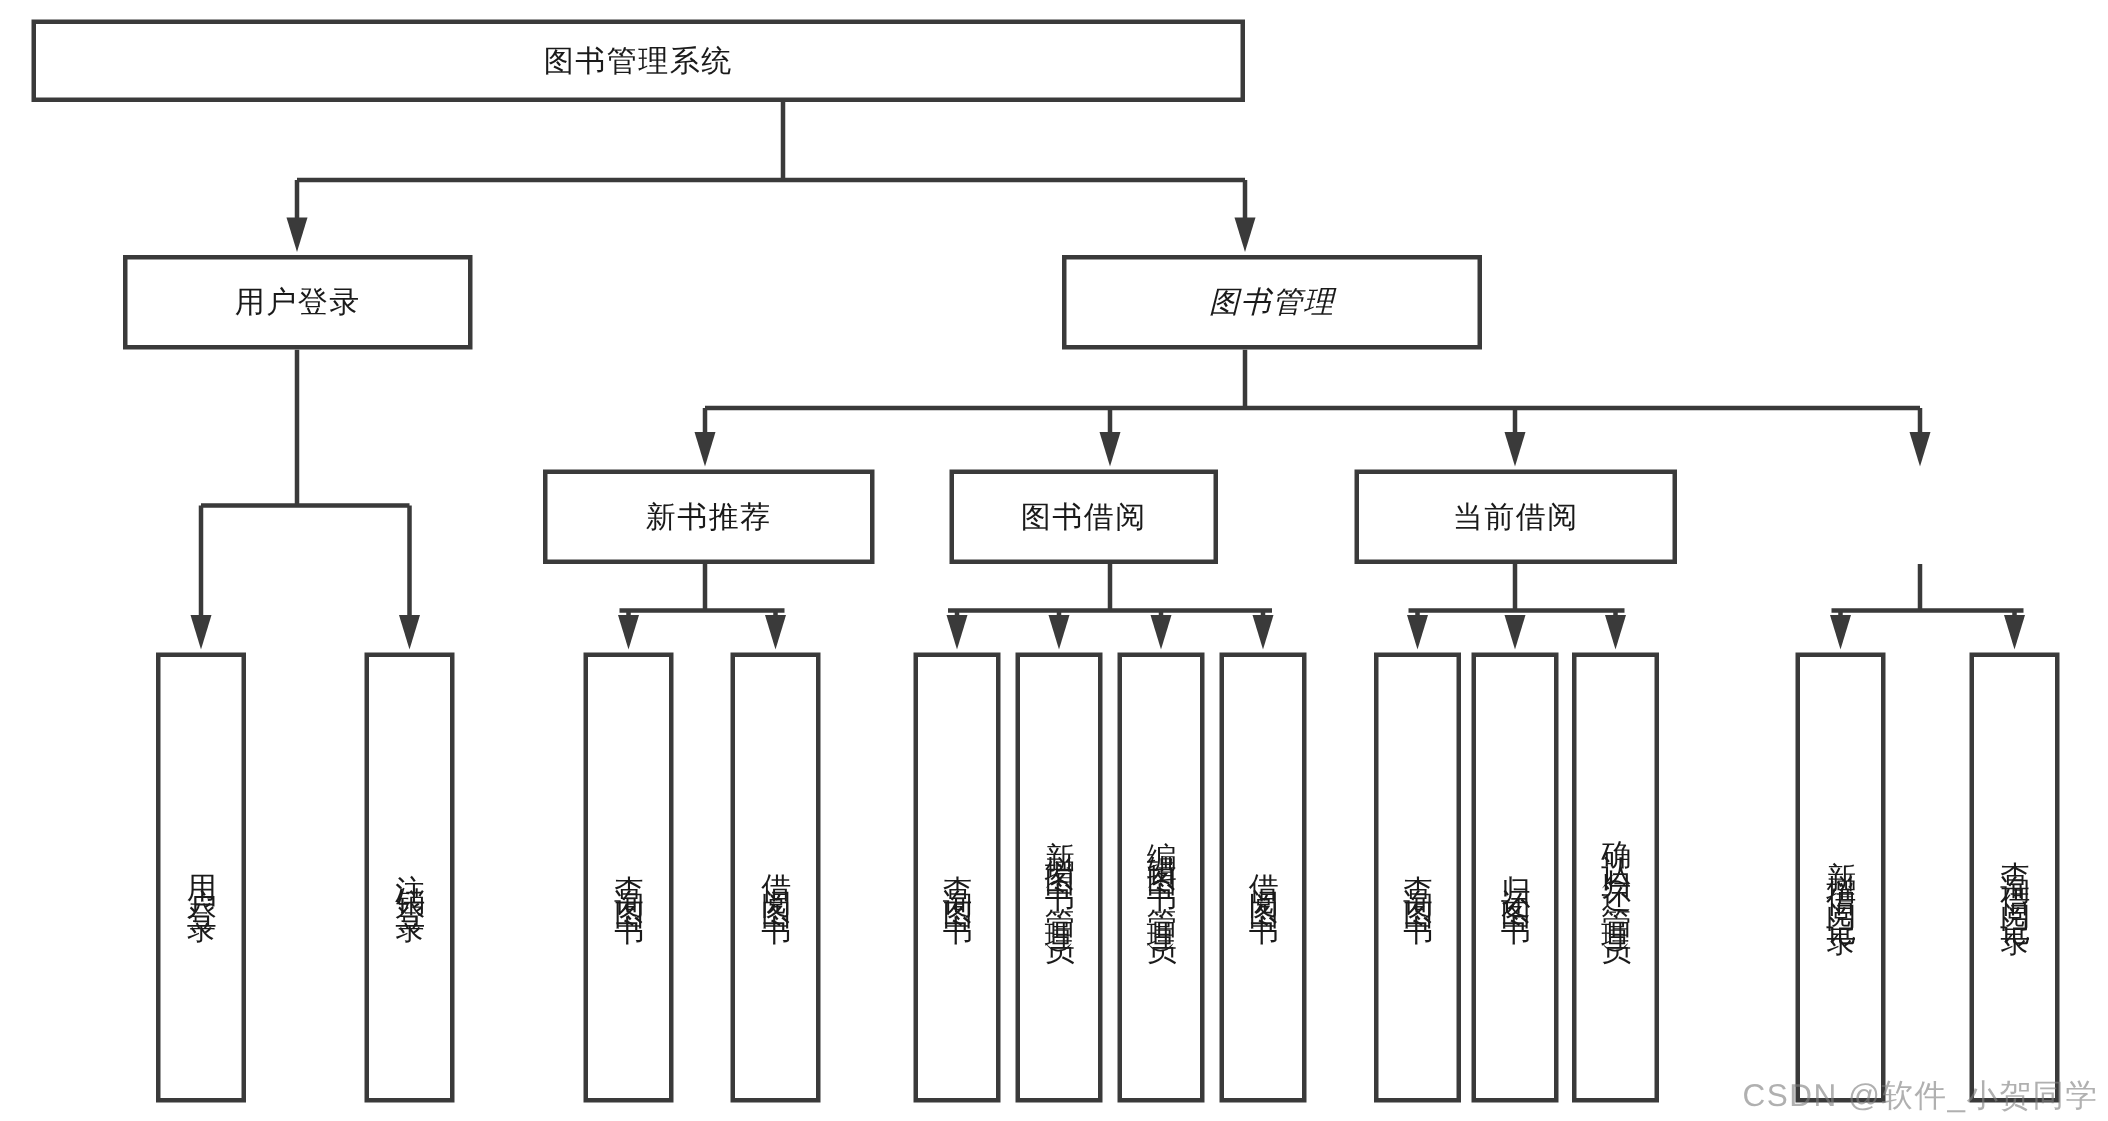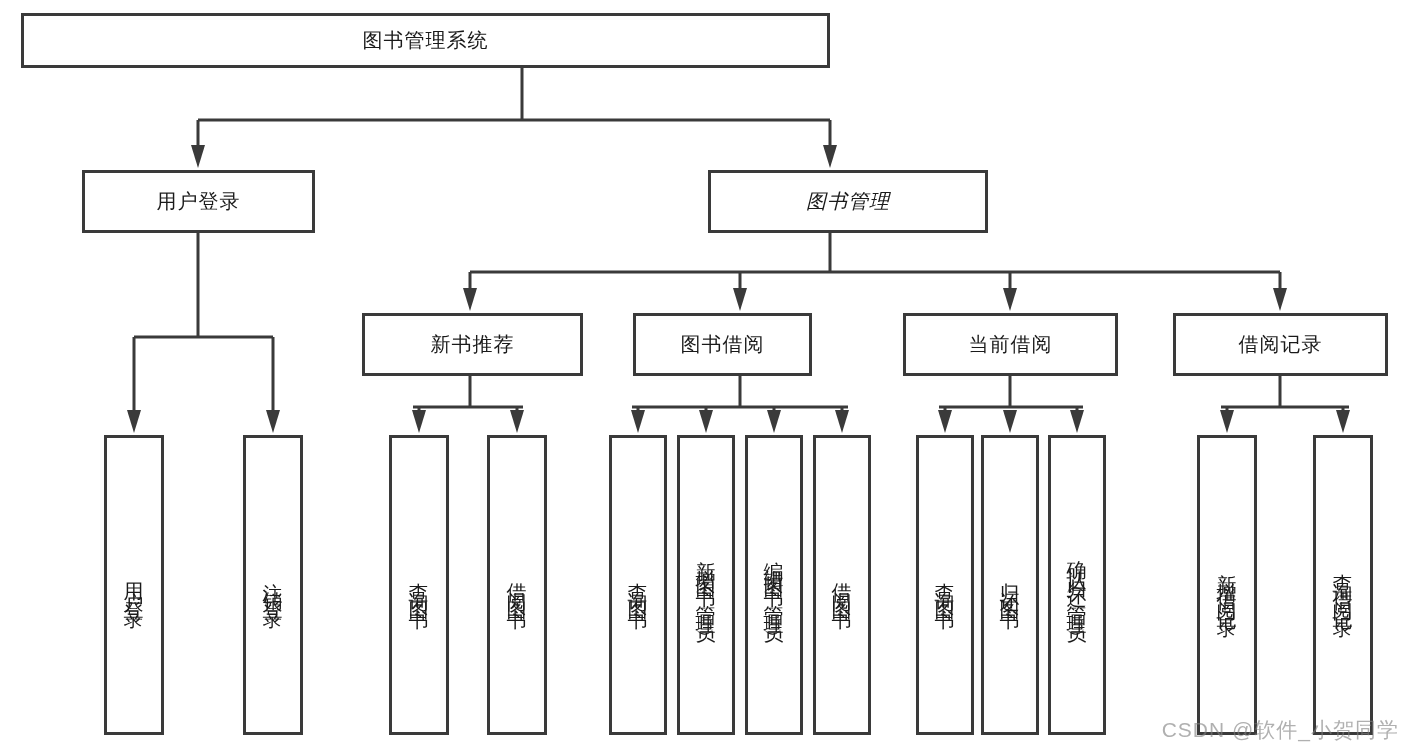--- a/index.html
+++ b/index.html
@@ -95,21 +95,20 @@
   </svg>
 
   <div class="box hbox root">图书管理系统</div>
 
   <div class="box hbox lvl2" style="left:82px; width:233px;">用户登录</div>
   <div class="box hbox lvl2" style="left:708px; width:280px;font-style:italic;">图书管理</div>
 
   <div class="box hbox lvl3" style="left:362px; width:221px;">新书推荐</div>
   <div class="box hbox lvl3" style="left:633px; width:179px;">图书借阅</div>
   <div class="box hbox lvl3" style="left:903px; width:215px;">当前借阅</div>
-  <div class="box hbox lvl3" style="left:1173px; width:215px;">借阅记录</div>
 
   <div class="box vbox leaf w60" style="left:104px;">用户登录</div>
   <div class="box vbox leaf w60" style="left:243px;">注销登录</div>
 
   <div class="box vbox leaf w60" style="left:389px;">查询图书</div>
   <div class="box vbox leaf w60" style="left:487px;">借阅图书</div>
 
   <div class="box vbox leaf w58" style="left:609px;">查询图书</div>
   <div class="box vbox leaf w58" style="left:677px;">新增图书（管理员）</div>
   <div class="box vbox leaf w58" style="left:745px;">编辑图书（管理员）</div>

